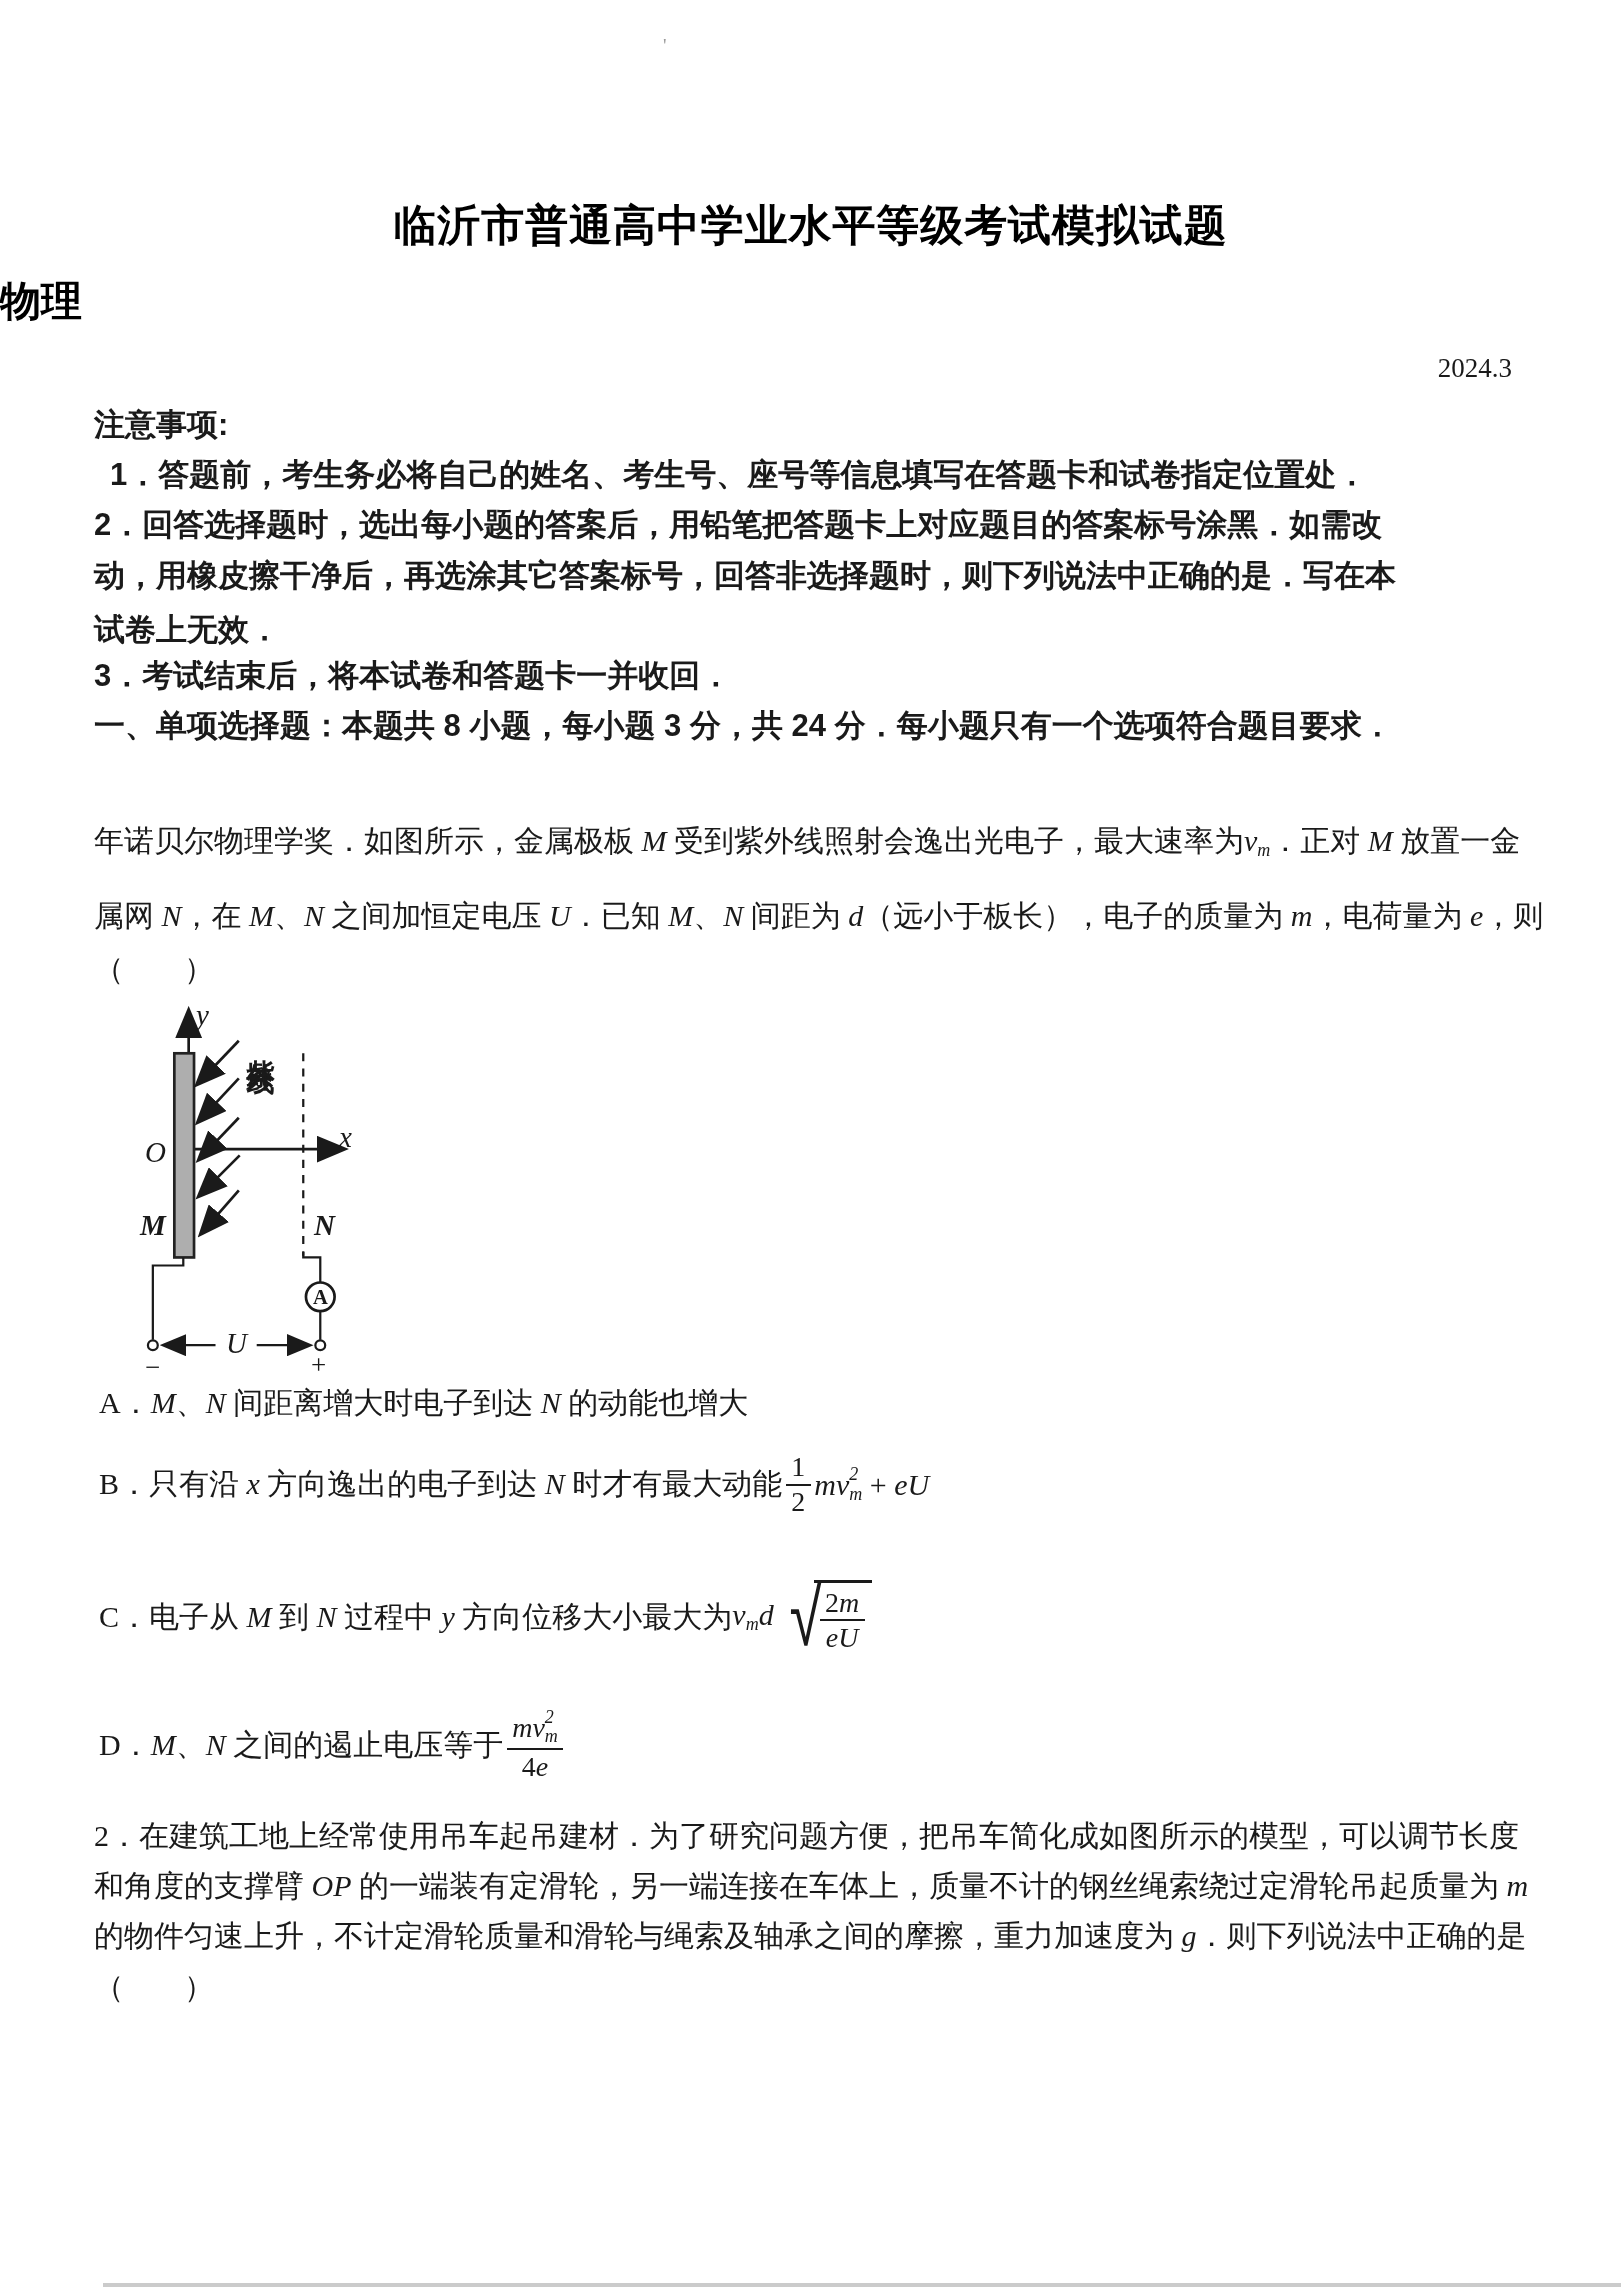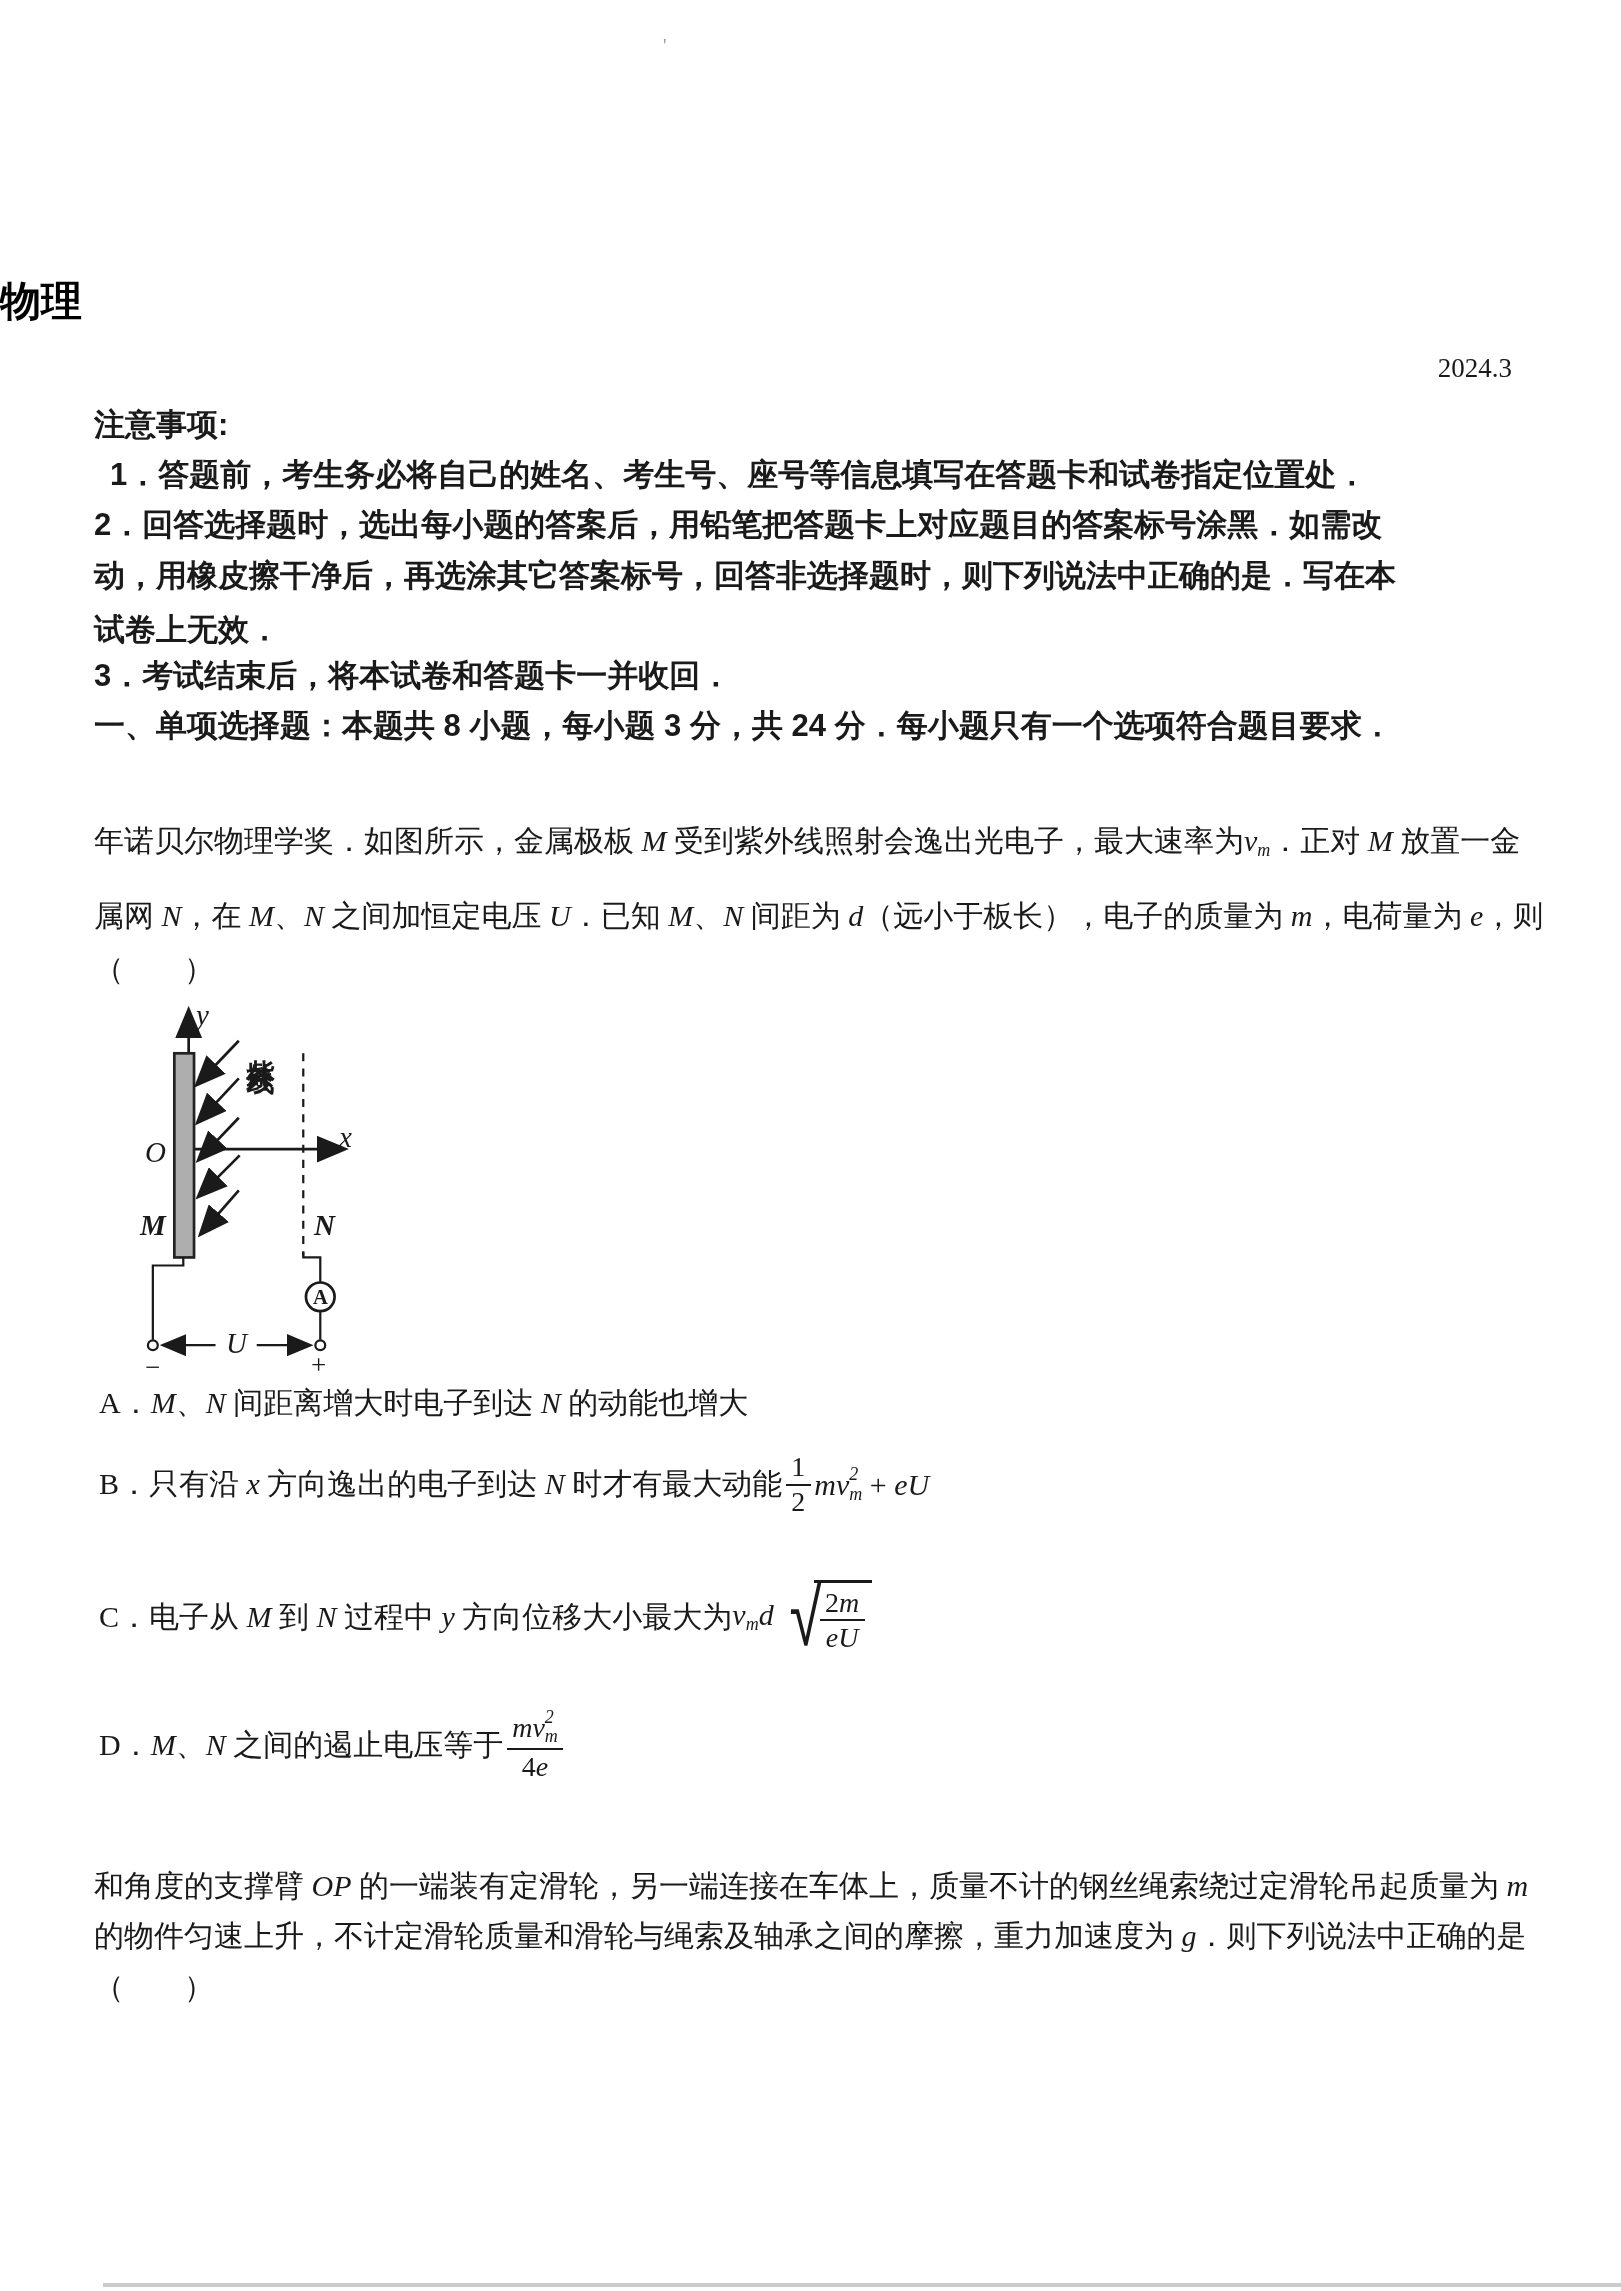--- a/index.html
+++ b/index.html
@@ -34,20 +34,21 @@
   .stray{color:#9a9a9a;font-size:19.7px;}
   .bottom-edge{left:103px;top:2283px;width:1518px;height:3.6px;background:#cbcbcb;}
 </style>
 </head>
 <body>
 
 <div id="page">
 
   <div class="abs stray" style="left:663px;top:34px;">'</div>
 
+  <div class="abs title hei" style="top:197px;">临沂市普通高中学业水平等级考试模拟试题</div>
   <div class="abs subtitle hei" style="top:274px;">物理</div>
   <div class="abs dateline" style="top:353px;right:109px;">2024.3</div>
 
   <div class="abs nline hei" style="top:407px;">注意事项:</div>
   <div class="abs nline hei" style="top:457px;margin-left:16px;">1．答题前，考生务必将自己的姓名、考生号、座号等信息填写在答题卡和试卷指定位置处．</div>
   <div class="abs nline hei" style="top:507px;">2．回答选择题时，选出每小题的答案后，用铅笔把答题卡上对应题目的答案标号涂黑．如需改</div>
   <div class="abs nline hei" style="top:558px;">动，用橡皮擦干净后，再选涂其它答案标号，回答非选择题时，则下列说法中正确的是．写在本</div>
   <div class="abs nline hei" style="top:612px;">试卷上无效．</div>
   <div class="abs nline hei" style="top:658px;">3．考试结束后，将本试卷和答题卡一并收回．</div>
 
@@ -153,20 +154,21 @@
           <span>m</span>
         </span>
       </span>
       <span class="fd">
           <span>4</span>
           <span class="it">e</span>
         </span>
     </span>
   </div>
 
+  <div class="abs qline" style="top:1818px;">2．在建筑工地上经常使用吊车起吊建材．为了研究问题方便，把吊车简化成如图所示的模型，可以调节长度</div>
   <div class="abs qline" style="top:1868px;"><span>和角度的支撑臂 </span><span class="it">OP</span><span> 的一端装有定滑轮，另一端连接在车体上，质量不计的钢丝绳索绕过定滑轮吊起质量为 </span><span class="it">m</span></div>
   <div class="abs qline" style="top:1918px;"><span>的物件匀速上升，不计定滑轮质量和滑轮与绳索及轴承之间的摩擦，重力加速度为 </span><span class="it">g</span><span>．则下列说法中正确的是</span></div>
   <div class="abs qline" style="top:1969px;">（　　）</div>
 
   <div class="abs bottom-edge"></div>
 
 </div>
 
 
 </body></html>

